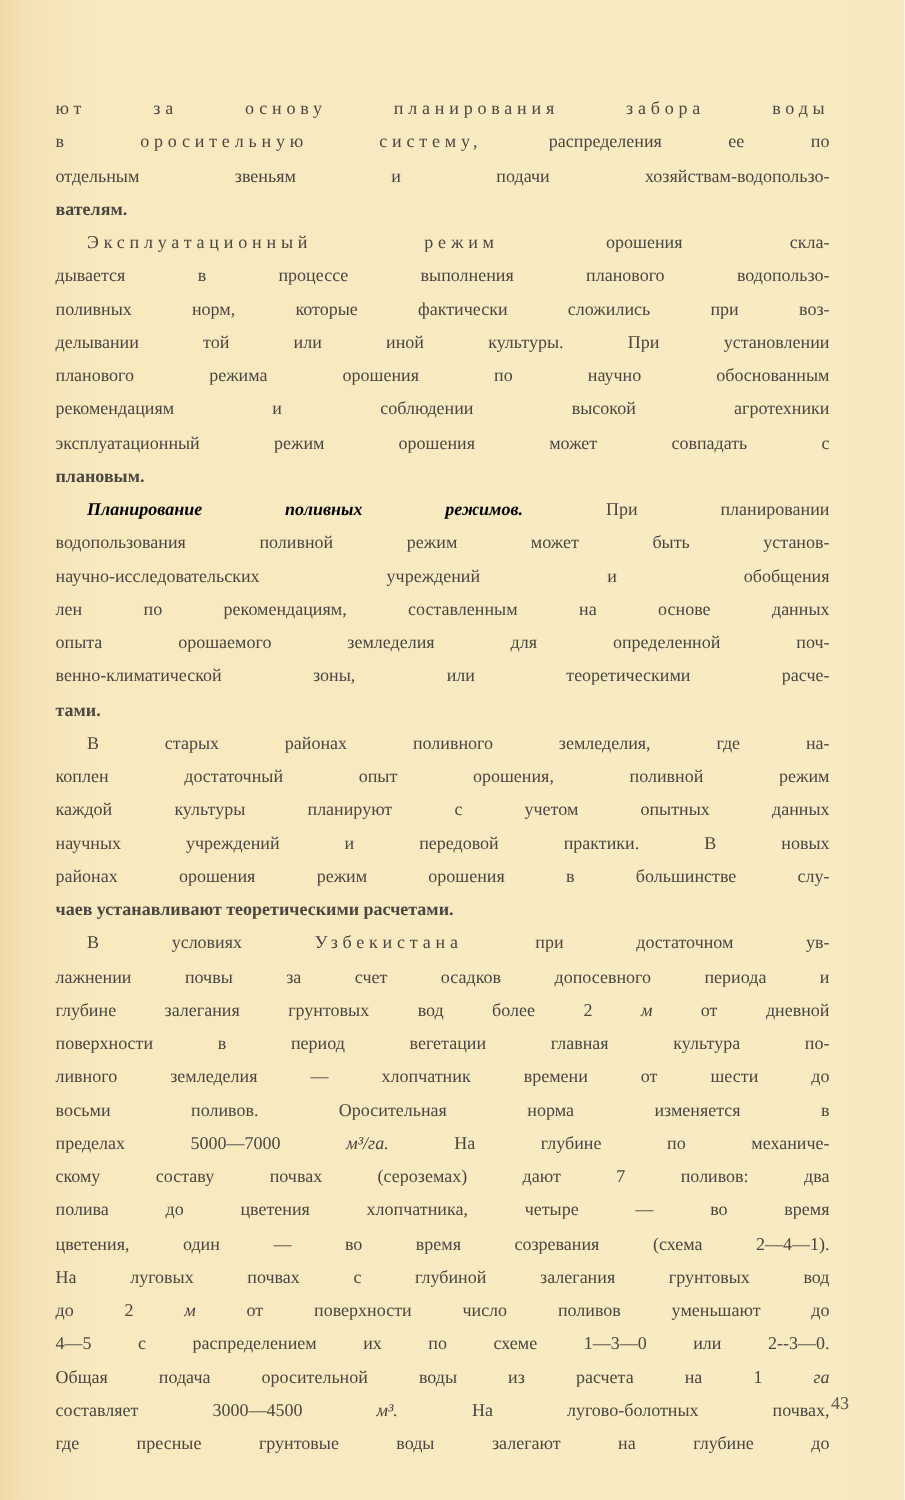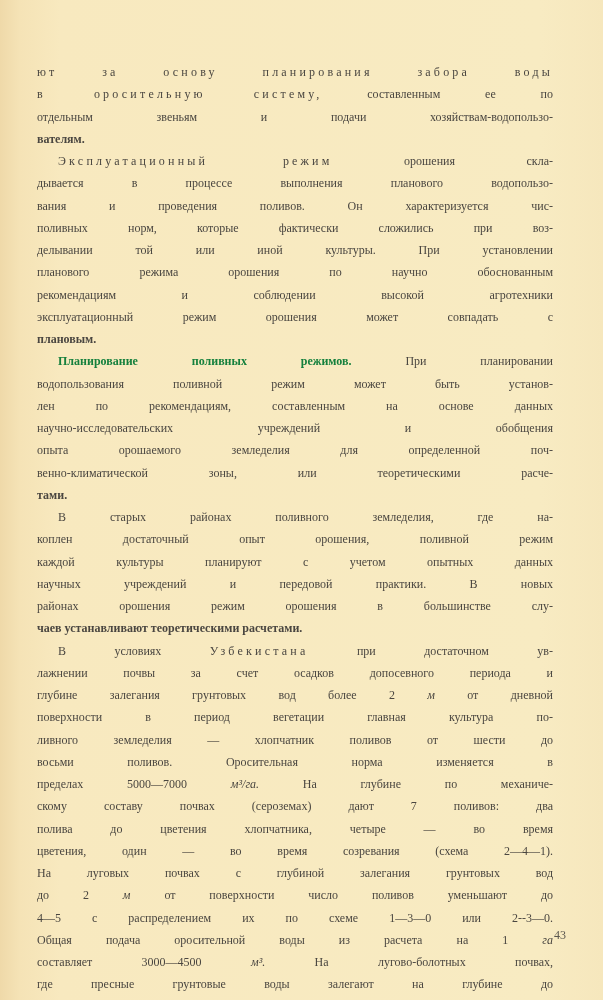--- a/index.html
+++ b/index.html
@@ -14,76 +14,75 @@
   .line {
     height:22.25px; line-height:22.25px;
     font-size:12px;
     white-space:nowrap;
     text-align:justify; text-align-last:justify;
     display:block;
   }
   .line.last { text-align-last:left;font-weight:bold; }
   .line.indent { padding-left:21px; }
   .sp { letter-spacing:3.2px; }
-  .b { font-weight:bold; color:#15803d; }
+  .b { font-weight:bold; color:#000000;font-style:italic; }
   .i { font-style:italic; }
   .pagenum {
     position:absolute; left:510px; top:928px;
     font-size:12px; color:#5a564e;margin-left:44px;
   }
 </style>
 </head>
 <body>
 
 <div class="page">
 
   <div>
     <span class="line sp">ют за основу планирования забора воды</span>
-    <span class="line"><span class="sp">в оросительную систему,</span> <span>составленным ее по</span></span>
+    <span class="line"><span class="sp">в оросительную систему,</span> <span>распределения ее по</span></span>
     <span class="line">отдельным звеньям и подачи хозяйствам-водопользо-</span>
     <span class="line last">вателям.</span>
   </div>
 
   <div>
     <span class="line indent"><span class="sp">Эксплуатационный режим</span> <span>орошения скла-</span></span>
     <span class="line">дывается в процессе выполнения планового водопользо-</span>
-    <span class="line">вания и проведения поливов. Он характеризуется чис-</span>
     <span class="line">поливных норм, которые фактически сложились при воз-</span>
     <span class="line">делывании той или иной культуры. При установлении</span>
     <span class="line">планового режима орошения по научно обоснованным</span>
     <span class="line">рекомендациям и соблюдении высокой агротехники</span>
     <span class="line">эксплуатационный режим орошения может совпадать с</span>
     <span class="line last">плановым.</span>
   </div>
 
   <div>
     <span class="line indent"><span class="b">Планирование поливных режимов.</span> <span>При планировании</span></span>
     <span class="line">водопользования поливной режим может быть установ-</span>
+    <span class="line">научно-исследовательских учреждений и обобщения</span>
     <span class="line">лен по рекомендациям, составленным на основе данных</span>
-    <span class="line">научно-исследовательских учреждений и обобщения</span>
     <span class="line">опыта орошаемого земледелия для определенной поч-</span>
     <span class="line">венно-климатической зоны, или теоретическими расче-</span>
     <span class="line last">тами.</span>
   </div>
 
   <div>
     <span class="line indent">В старых районах поливного земледелия, где на-</span>
     <span class="line">коплен достаточный опыт орошения, поливной режим</span>
     <span class="line">каждой культуры планируют с учетом опытных данных</span>
     <span class="line">научных учреждений и передовой практики. В новых</span>
     <span class="line">районах орошения режим орошения в большинстве слу-</span>
     <span class="line last">чаев устанавливают теоретическими расчетами.</span>
   </div>
 
   <div>
     <span class="line indent"><span>В условиях</span> <span class="sp">Узбекистана</span> <span>при достаточном ув-</span></span>
     <span class="line">лажнении почвы за счет осадков допосевного периода и</span>
     <span class="line"><span>глубине залегания грунтовых вод более 2 </span><span class="i">м</span><span> от дневной</span></span>
     <span class="line">поверхности в период вегетации главная культура по-</span>
-    <span class="line">ливного земледелия — хлопчатник поливов от шести до</span>
+    <span class="line">ливного земледелия — хлопчатник времени от шести до</span>
     <span class="line">восьми поливов. Оросительная норма изменяется в</span>
     <span class="line"><span>пределах 5000—7000 </span><span class="i">м³/га.</span><span> На глубине по механиче-</span></span>
     <span class="line">скому составу почвах (сероземах) дают 7 поливов: два</span>
     <span class="line">полива до цветения хлопчатника, четыре — во время</span>
     <span class="line">цветения, один — во время созревания (схема 2—4—1).</span>
     <span class="line">На луговых почвах с глубиной залегания грунтовых вод</span>
     <span class="line"><span>до 2 </span><span class="i">м</span><span> от поверхности число поливов уменьшают до</span></span>
     <span class="line">4—5 с распределением их по схеме 1—3—0 или 2--3—0.</span>
     <span class="line"><span>Общая подача оросительной воды из расчета на 1 </span><span class="i">га</span></span>
     <span class="line"><span>составляет 3000—4500 </span><span class="i">м³.</span><span> На лугово-болотных почвах,</span></span>

